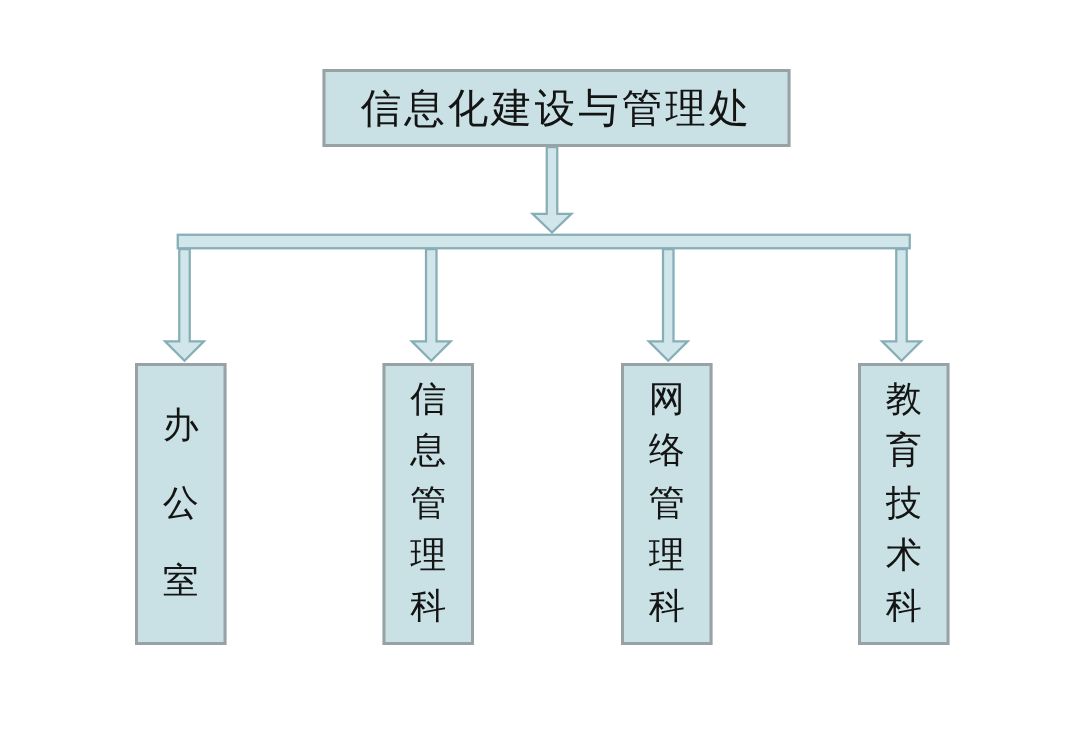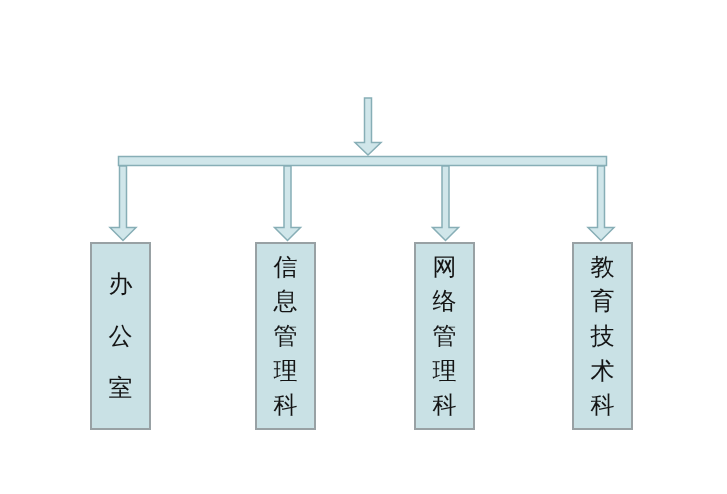--- a/index.html
+++ b/index.html
@@ -75,20 +75,23 @@
 
   <svg class="connector-layer" viewBox="0 0 727 494" xmlns="http://www.w3.org/2000/svg">
     <polygon stroke="#87aeb6" stroke-width="1.5" points="364.5,98 371.5,98 371.5,142.5 381,142.5 368,155 355,142.5 364.5,142.5" fill="#d0e6ea"></polygon>
     <rect stroke="#87aeb6" stroke-width="1.5" x="118.5" y="156.5" width="488" height="9" fill="#d0e6ea"></rect>
     <polygon stroke="#87aeb6" stroke-width="1.5" points="119.5,166 126.5,166 126.5,227.5 136,227.5 123,240.5 110,227.5 119.5,227.5" fill="#d0e6ea"></polygon>
     <polygon stroke="#87aeb6" stroke-width="1.5" points="284,166 291,166 291,227.5 300.5,227.5 287.5,240.5 274.5,227.5 284,227.5" fill="#d0e6ea"></polygon>
     <polygon stroke="#87aeb6" stroke-width="1.5" points="442,166 449,166 449,227.5 458.5,227.5 445.5,240.5 432.5,227.5 442,227.5" fill="#d0e6ea"></polygon>
     <polygon stroke="#87aeb6" stroke-width="1.5" points="597.5,166 604.5,166 604.5,227.5 614,227.5 601,240.5 588,227.5 597.5,227.5" fill="#d0e6ea"></polygon>
   </svg>
 
+  <div class="node-box root-box">
+    <span class="root-label">信息化建设与管理处</span>
+  </div>
 
   <div class="node-box child-box pos-1">
     <div class="vtext">
         <span class="vchar">办</span>
         <span class="vchar">公</span>
         <span class="vchar">室</span>
       </div>
   </div>
 
   <div class="node-box child-box pos-2">

